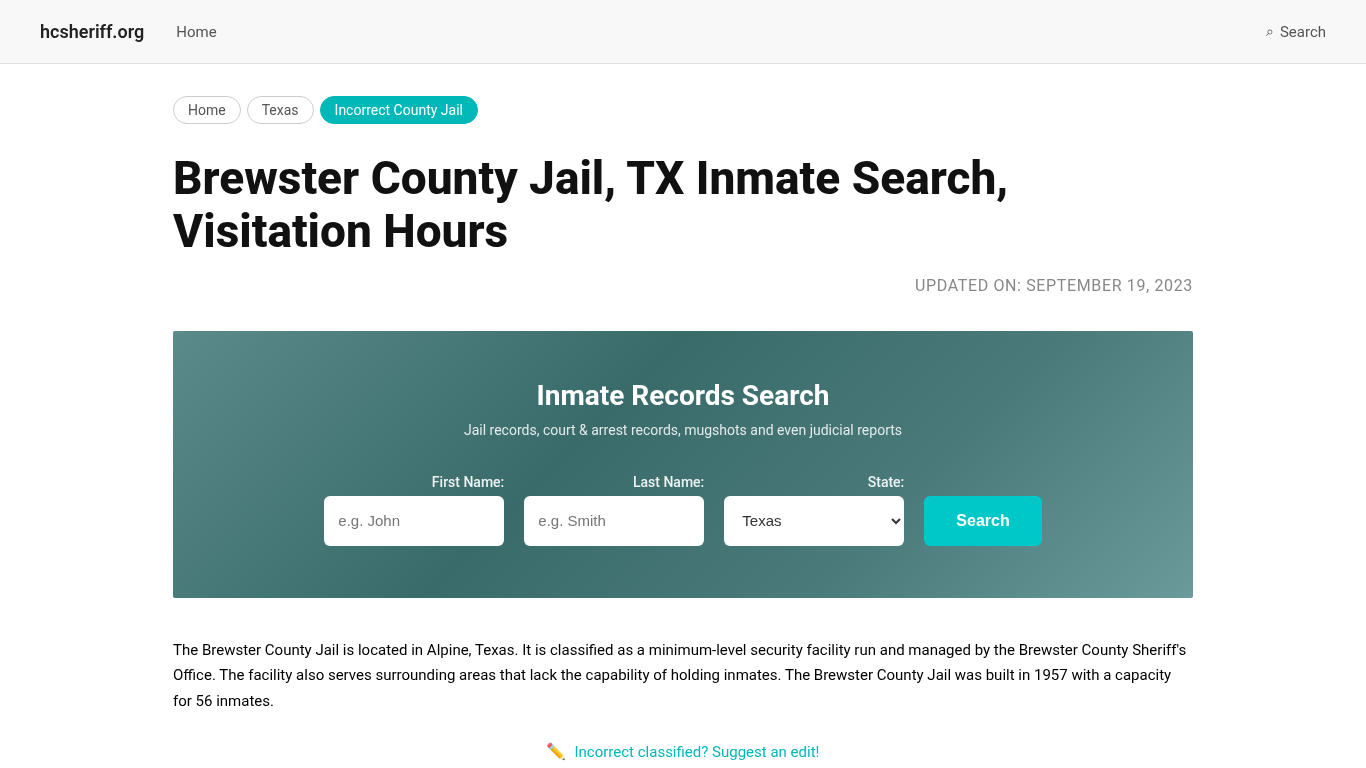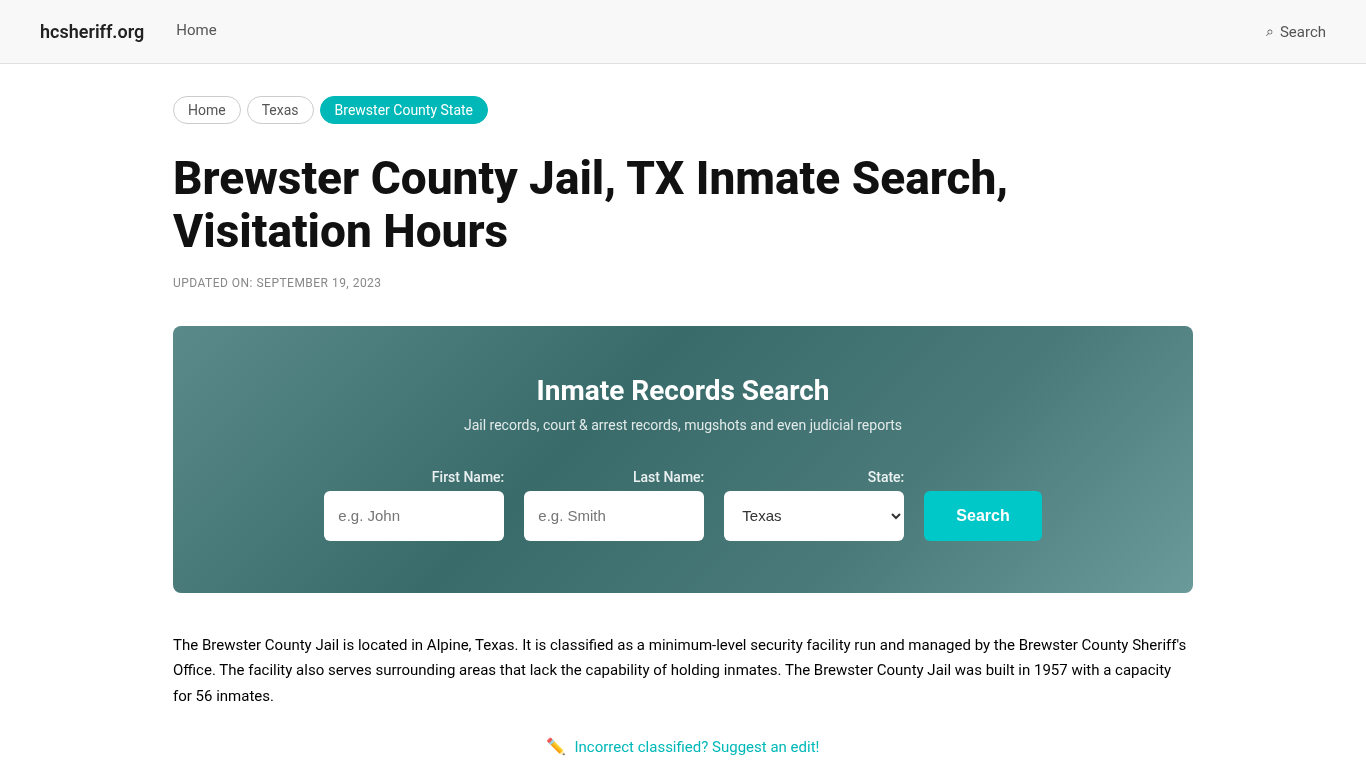--- a/index.html
+++ b/index.html
@@ -10,21 +10,21 @@
       background: #f8f8f8;
       border-bottom: 1px solid #e0e0e0;
       padding: 0 40px;
       height: 64px;
       display: flex;
       align-items: center;
       justify-content: space-between;
     }
     .header-left {
       display: flex;
-      align-items: flex-start;
+      align-items: center;
       gap: 32px;
     }
     .site-logo {
       font-size: 18px;
       font-weight: 600;
       color: #222;
       text-decoration: none;
     }
     .nav-link {
       font-size: 15px;
@@ -76,31 +76,32 @@
 
     
     .page-title {
       font-size: 46px;
       font-weight: 800;
       color: #111;
       line-height: 1.15;
       margin-bottom: 18px;
     }
     .updated-on {
-      font-size: 12px;
+      font-size: 16px;
       color: #888;
       letter-spacing: 0.04em;
       margin-bottom: 36px;
       text-transform: uppercase;
+      text-align: right;
     }
 
     
     .search-card {
       background: linear-gradient(135deg, #5a8a8a 0%, #3a6b6b 40%, #4a7a7a 70%, #6a9a9a 100%);
-      border-radius: 8px;
+      border-radius: 2px;
       padding: 48px 16px 52px;
       margin-bottom: 40px;
       text-align: center;
     }
     .search-card-title {
       font-size: 28px;
       font-weight: 700;
       color: #fff;
       margin-bottom: 10px;
     }
@@ -201,21 +202,21 @@
     <span class="search-icon-header">⌕</span>
     <span>Search</span>
   </div>
 </header>
 
 <main class="main">
 
   <nav class="breadcrumb">
     <span class="breadcrumb-item">Home</span>
     <span class="breadcrumb-item">Texas</span>
-    <span class="breadcrumb-item active">Brewster County State</span>
+    <span class="breadcrumb-item active">Incorrect County Jail</span>
   </nav>
 
   <h1 class="page-title">Brewster County Jail, TX Inmate Search, Visitation Hours</h1>
 
   <p class="updated-on">
     <span>UPDATED ON:</span>
     <span>SEPTEMBER 19, 2023</span>
   </p>
 
   <div class="search-card">

